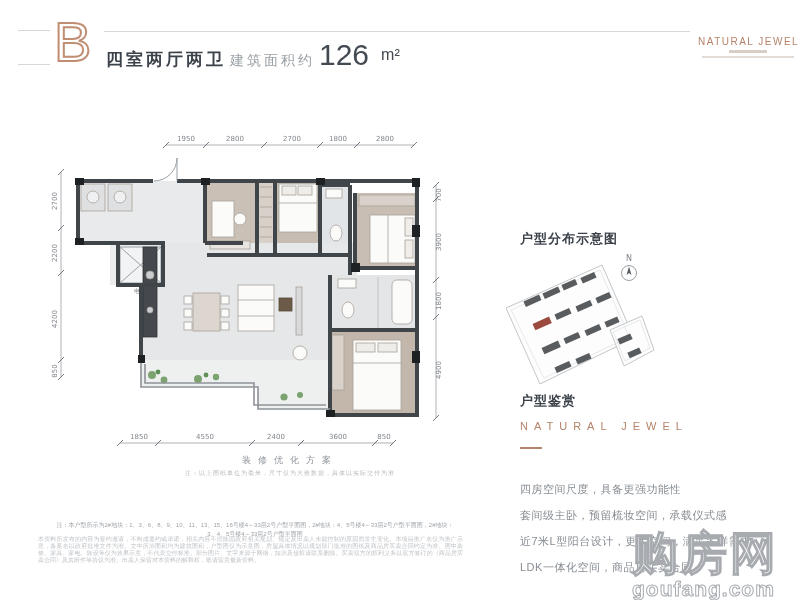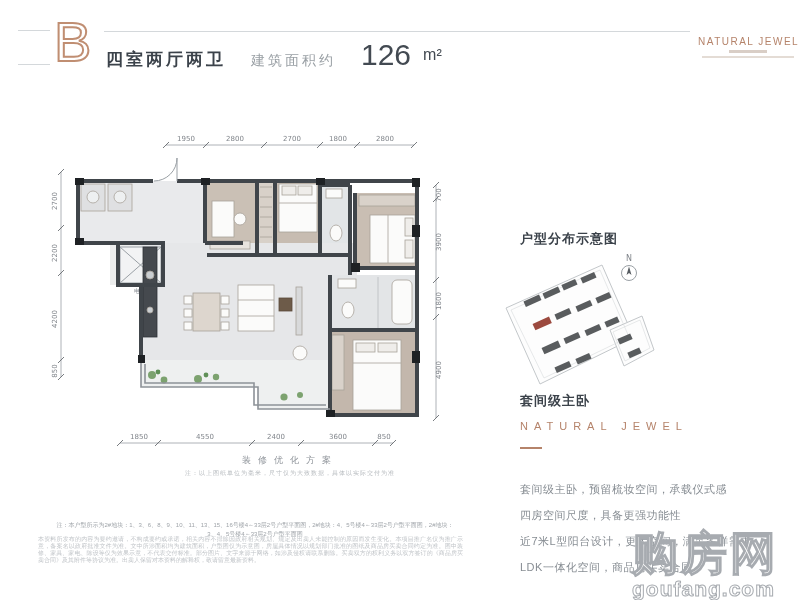--- a/index.html
+++ b/index.html
@@ -11,21 +11,21 @@
   }
   .abs { position:absolute; }
 
   
   .rule { background:#d4d8db; height:1px; }
   #b-letter {
     font-size:56px; font-weight:400; line-height:1;
     color:#ffffff; -webkit-text-stroke:2px #c08e72; text-stroke:2px #c08e72;
     letter-spacing:0;
   }
-  #header-text { display:flex; align-items:baseline; gap:25px; }
+  #header-text { display:flex; align-items:baseline; gap:4px; }
   #unit-type { font-size:17px; font-weight:bold; letter-spacing:3px; color:#3b424a; }
   #area-label { font-size:14px; letter-spacing:3px; color:#9aa0a5; }
   #area-group { display:flex; align-items:center; }
   #area-value { font-size:30px; color:#434a52; font-weight:400; }
   #area-unit { font-size:16px; color:#434a52; margin-left:12px; }
   #brand-block { text-align:center; width:100px; }
   #brand-name { font-size:10px; letter-spacing:1.5px; color:#b5836a; white-space:nowrap; }
   .brand-bar { margin:3px auto 0 auto; background:#d9cec6; }
 
   
@@ -317,27 +317,27 @@
       <rect x="64" y="77" width="16" height="6" transform="rotate(-24 72 80)"></rect>
       <rect x="85" y="69" width="16" height="6" transform="rotate(-24 93 72)"></rect>
       <rect x="105" y="61" width="14" height="6" transform="rotate(-24 112 64)"></rect>
       <rect x="55" y="106" width="16" height="6" transform="rotate(-24 63 109)"></rect>
       <rect x="76" y="98" width="15" height="6" transform="rotate(-24 83 101)"></rect>
       <rect x="118" y="78" width="14" height="6" transform="rotate(-24 125 81)"></rect>
       <rect x="128" y="92" width="13" height="6" transform="rotate(-24 134 95)"></rect>
     </g>
   </svg>
 
-  <div class="abs section-title" style="left:520px;top:392px;">套间级主卧</div>
+  <div class="abs section-title" style="left:520px;top:392px;">户型鉴赏</div>
   <div class="abs" id="brand-line" style="left:520px;top:420px;">NATURAL JEWEL</div>
   <div class="abs" id="brand-dash" style="left:520px;top:447px;"></div>
 
   <div class="abs" style="left:520px;top:476px;">
+    <div class="feature">四房空间尺度，具备更强功能性</div>
     <div class="feature">套间级主卧，预留梳妆空间，承载仪式感</div>
-    <div class="feature">四房空间尺度，具备更强功能性</div>
     <div class="feature">近7米L型阳台设计，更大空间，满足多样需求</div>
     <div class="feature">LDK一体化空间，商品房买卖合同</div>
   </div>
 
   <div class="abs" id="footer-note" style="left:55px;top:521px;width:400px;">注：本户型所示为2#地块：1、3、6、8、9、10、11、13、15、16号楼4～33层2号户型平面图，2#地块：4、5号楼4～33层2号户型平面图，2#地块：3、4、5号楼4～33层2号户型平面图</div>
   <div class="abs" id="footer-disclaimer" style="left:38px;top:536px;width:425px;">本资料所发布的内容为要约邀请，不构成要约或承诺，相关内容不排除因政府相关规划、规定及出卖人未能控制的原因而发生变化。本项目推广名仅为推广示意，备案名以政府批准文件为准。文中所涉面积均为建筑面积，户型图仅为示意图，房屋具体情况以规划部门批准的图纸及商品房买卖合同约定为准。图中装修、家具、家电、陈设等仅为效果示意，不代表交付标准。部分图片、文字来源于网络，如涉及侵权请联系删除。买卖双方的权利义务以双方签订的《商品房买卖合同》及其附件等协议为准。出卖人保留对本资料的解释权，敬请留意最新资料。</div>
 
   <div class="abs" id="watermark" style="left:632px;top:530px;width:168px;">
     <div id="wm-cn">购房网</div>
     <div id="wm-en">goufang.com</div>

